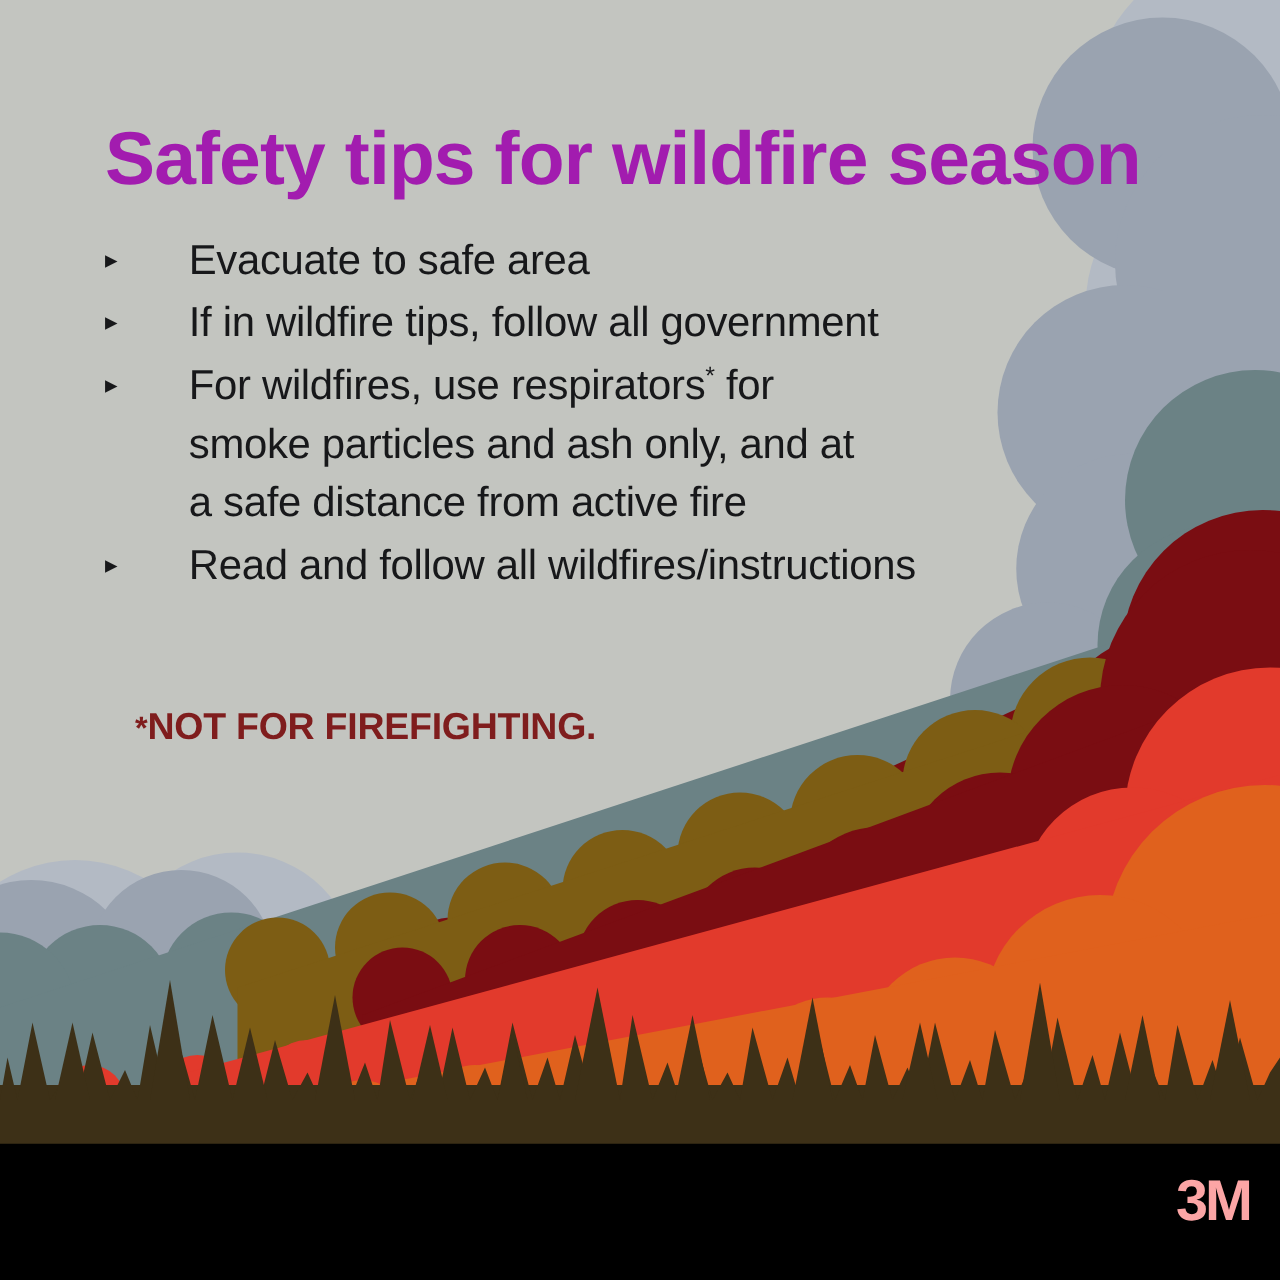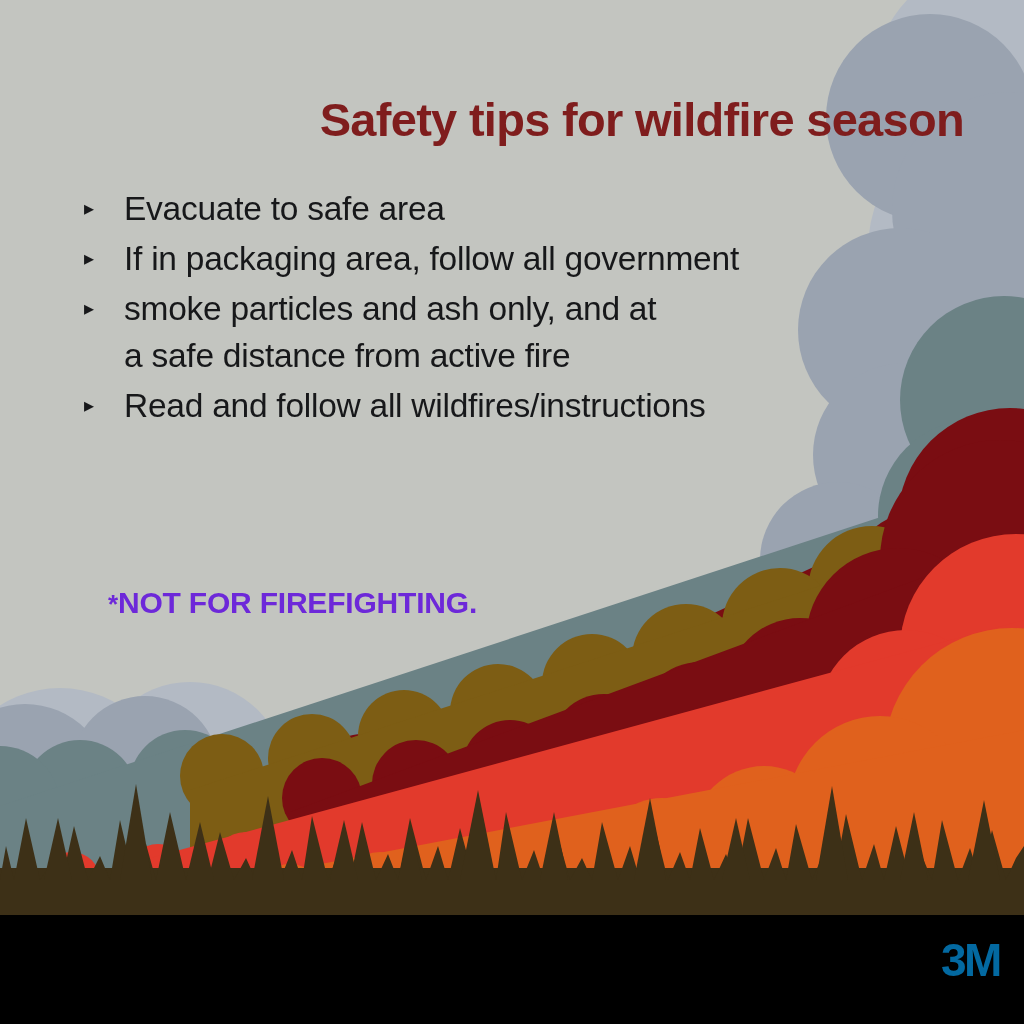--- a/index.html
+++ b/index.html
@@ -21,65 +21,64 @@
 
   
   #copy{
     position:absolute;left:0;top:0;width:1024px;height:915px;
     z-index:5;pointer-events:none;
   }
   #copy > *{pointer-events:auto;}
 
   .headline{
     position:absolute;left:84px;top:96px;width:880px;
-    font-size:47px;font-weight:bold;color:#7f1d1d;
+    font-size:60px;font-weight:bold;color:#a21caf;
     letter-spacing:-0.7px;line-height:1.04;
     white-space:nowrap;
-    text-align:right;
   }
 
   .bullets{
     position:absolute;left:80px;top:185px;width:860px;
     margin:0;padding:0;list-style:none;
   }
   .bullet{
     position:relative;
     padding-left:44px;
     margin:0 0 3px 0;
     font-size:33.5px;
     line-height:47px;
     color:#17181a;
     letter-spacing:-0.25px;
   }
   .bullet .marker{
     position:absolute;left:4px;top:0;
     font-size:20px;line-height:47px;color:#17181a;
   }
-  .bullet .line{display:block;white-space:nowrap;}
+  .bullet .line{display:block;white-space:nowrap;margin-left:27px;}
   .bullet sup.star{
     font-size:20px;vertical-align:super;line-height:0;
   }
 
   .disclaimer{
     position:absolute;left:108px;top:563px;width:700px;
     font-size:30px;font-weight:bold;line-height:38px;
-    color:#6d28d9;letter-spacing:-0.2px;margin-top:21px;
+    color:#7f1d1d;letter-spacing:-0.2px;
   }
   .disclaimer .dline{display:block;white-space:nowrap;}
   .disclaimer .lead-star{font-size:26px;vertical-align:baseline;}
 
   
   #footer{
     position:absolute;left:0;top:915px;width:1024px;height:109px;
     background:#000000;z-index:6;
   }
   #logo{
     position:absolute;right:24px;top:22px;
     font-size:46px;font-weight:bold;
-    color:#0369a1;letter-spacing:-2.4px;
+    color:#fca5a5;letter-spacing:-2.4px;
     font-family:"Liberation Sans","DejaVu Sans",sans-serif;
     line-height:1;
   }
 </style>
 </head>
 <body>
 
 <div id="poster">
 
   <div id="art">
@@ -284,25 +283,26 @@
 
     <ul class="bullets">
 
       <li class="bullet">
         <span class="marker">▸</span>
         <span class="line">Evacuate to safe area</span>
       </li>
 
       <li class="bullet">
         <span class="marker">▸</span>
-        <span class="line">If in packaging area, follow all government</span>
+        <span class="line">If in wildfire tips, follow all government</span>
       </li>
 
       <li class="bullet">
         <span class="marker">▸</span>
+        <span class="line"><span>For wildfires, use respirators</span><sup class="star">*</sup><span> for</span></span>
         <span class="line">smoke particles and ash only, and at</span>
         <span class="line">a safe distance from active fire</span>
       </li>
 
       <li class="bullet">
         <span class="marker">▸</span>
         <span class="line">Read and follow all wildfires/instructions</span>
       </li>
 
     </ul>

